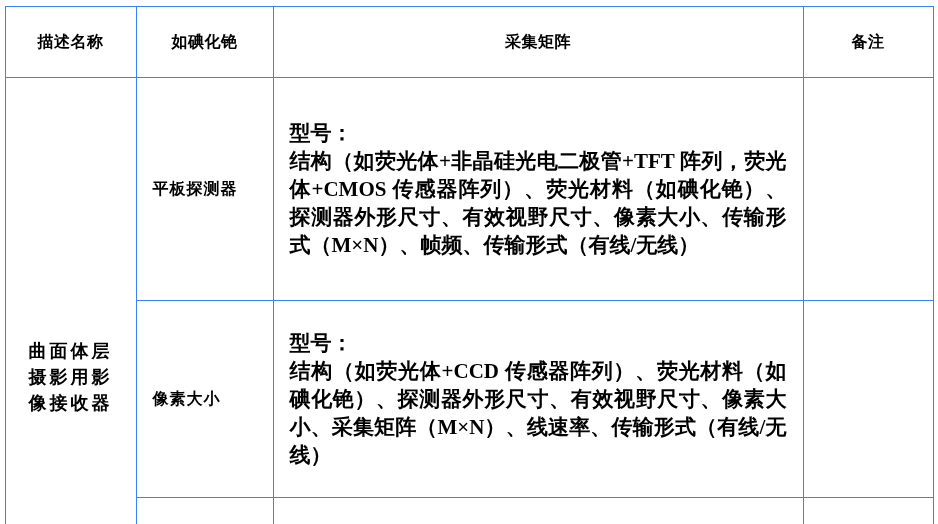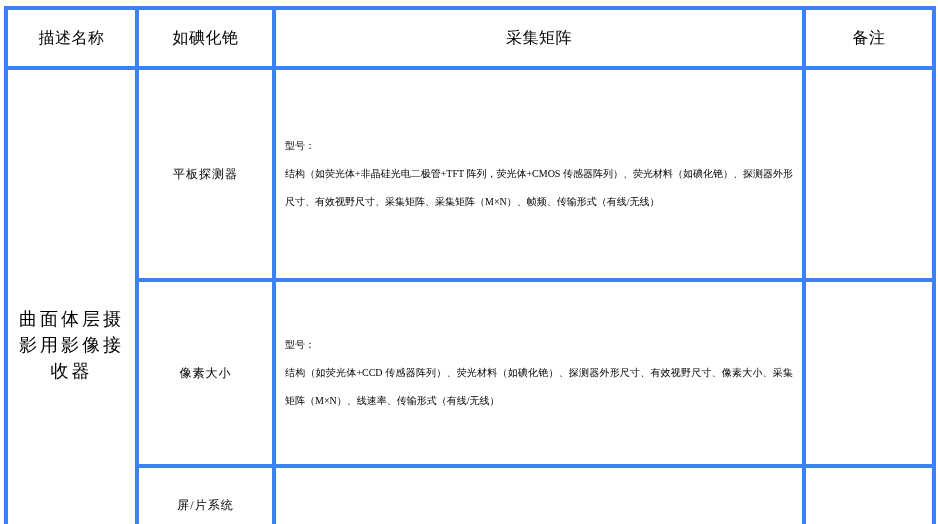--- a/index.html
+++ b/index.html
@@ -21,24 +21,24 @@
     padding: 6px 4px 0 4px;
   }
   table.spec-table {
     border-collapse: collapse;
     table-layout: fixed;
     width: 928px;
     margin: 0 auto;
   }
   table.spec-table td,
   table.spec-table th {
-    border: 4px solid #3b82f6;
-    padding: 9px;
+    border: 1px solid #3b82f6;
+    padding: 16px;
     vertical-align: middle;
-    font-weight: normal;
+    font-weight: bold;
   }
   
   col.c1 { width: 131px; }
   col.c2 { width: 137px; }
   col.c3 { width: 530px; }
   col.c4 { width: 130px; }
 
   .hdr-cell {
     text-align: center;
     font-size: 16px;
@@ -47,27 +47,26 @@
     letter-spacing: 0.5px;
   }
   .row-label {
     text-align: center;
     font-size: 18px;
     line-height: 26px;
     letter-spacing: 3px;
     padding: 0 14px;
   }
   .comp-cell {
-    text-align: center;
-    font-size: 12px;
+    font-size: 16px;
     letter-spacing: 1px;
   }
   .spec-cell {
     text-align: left;
-    font-size: 10px;
+    font-size: 21px;
     line-height: 28px;
     padding: 14px 14px 14px 12px;
   }
   .spec-cell .lead {
     display: block;
   }
   .spec-cell .body {
     display: block;
     text-align: justify;
   }
@@ -97,21 +96,21 @@
         <th class="hdr-cell">采集矩阵</th>
         <th class="hdr-cell">备注</th>
       </tr>
     </thead>
     <tbody>
       <tr>
         <td class="row-label" rowspan="4">曲面体层摄影用影像接收器</td>
         <td class="comp-cell r-tall-1">平板探测器</td>
         <td class="spec-cell r-tall-1">
           <span class="lead">型号：</span>
-          <span class="body">结构（如荧光体+非晶硅光电二极管+TFT 阵列，荧光体+CMOS 传感器阵列）、荧光材料（如碘化铯）、探测器外形尺寸、有效视野尺寸、采集矩阵、采集矩阵（M×N）、帧频、传输形式（有线/无线）</span>
+          <span class="body">结构（如荧光体+非晶硅光电二极管+TFT 阵列，荧光体+CMOS 传感器阵列）、荧光材料（如碘化铯）、探测器外形尺寸、有效视野尺寸、像素大小、传输形式（M×N）、帧频、传输形式（有线/无线）</span>
         </td>
         <td class="remark-cell r-tall-1"></td>
       </tr>
       <tr>
         <td class="comp-cell r-tall-2">像素大小</td>
         <td class="spec-cell r-tall-2">
           <span class="lead">型号：</span>
           <span class="body">结构（如荧光体+CCD 传感器阵列）、荧光材料（如碘化铯）、探测器外形尺寸、有效视野尺寸、像素大小、采集矩阵（M×N）、线速率、传输形式（有线/无线）</span>
         </td>
         <td class="remark-cell r-tall-2"></td>

